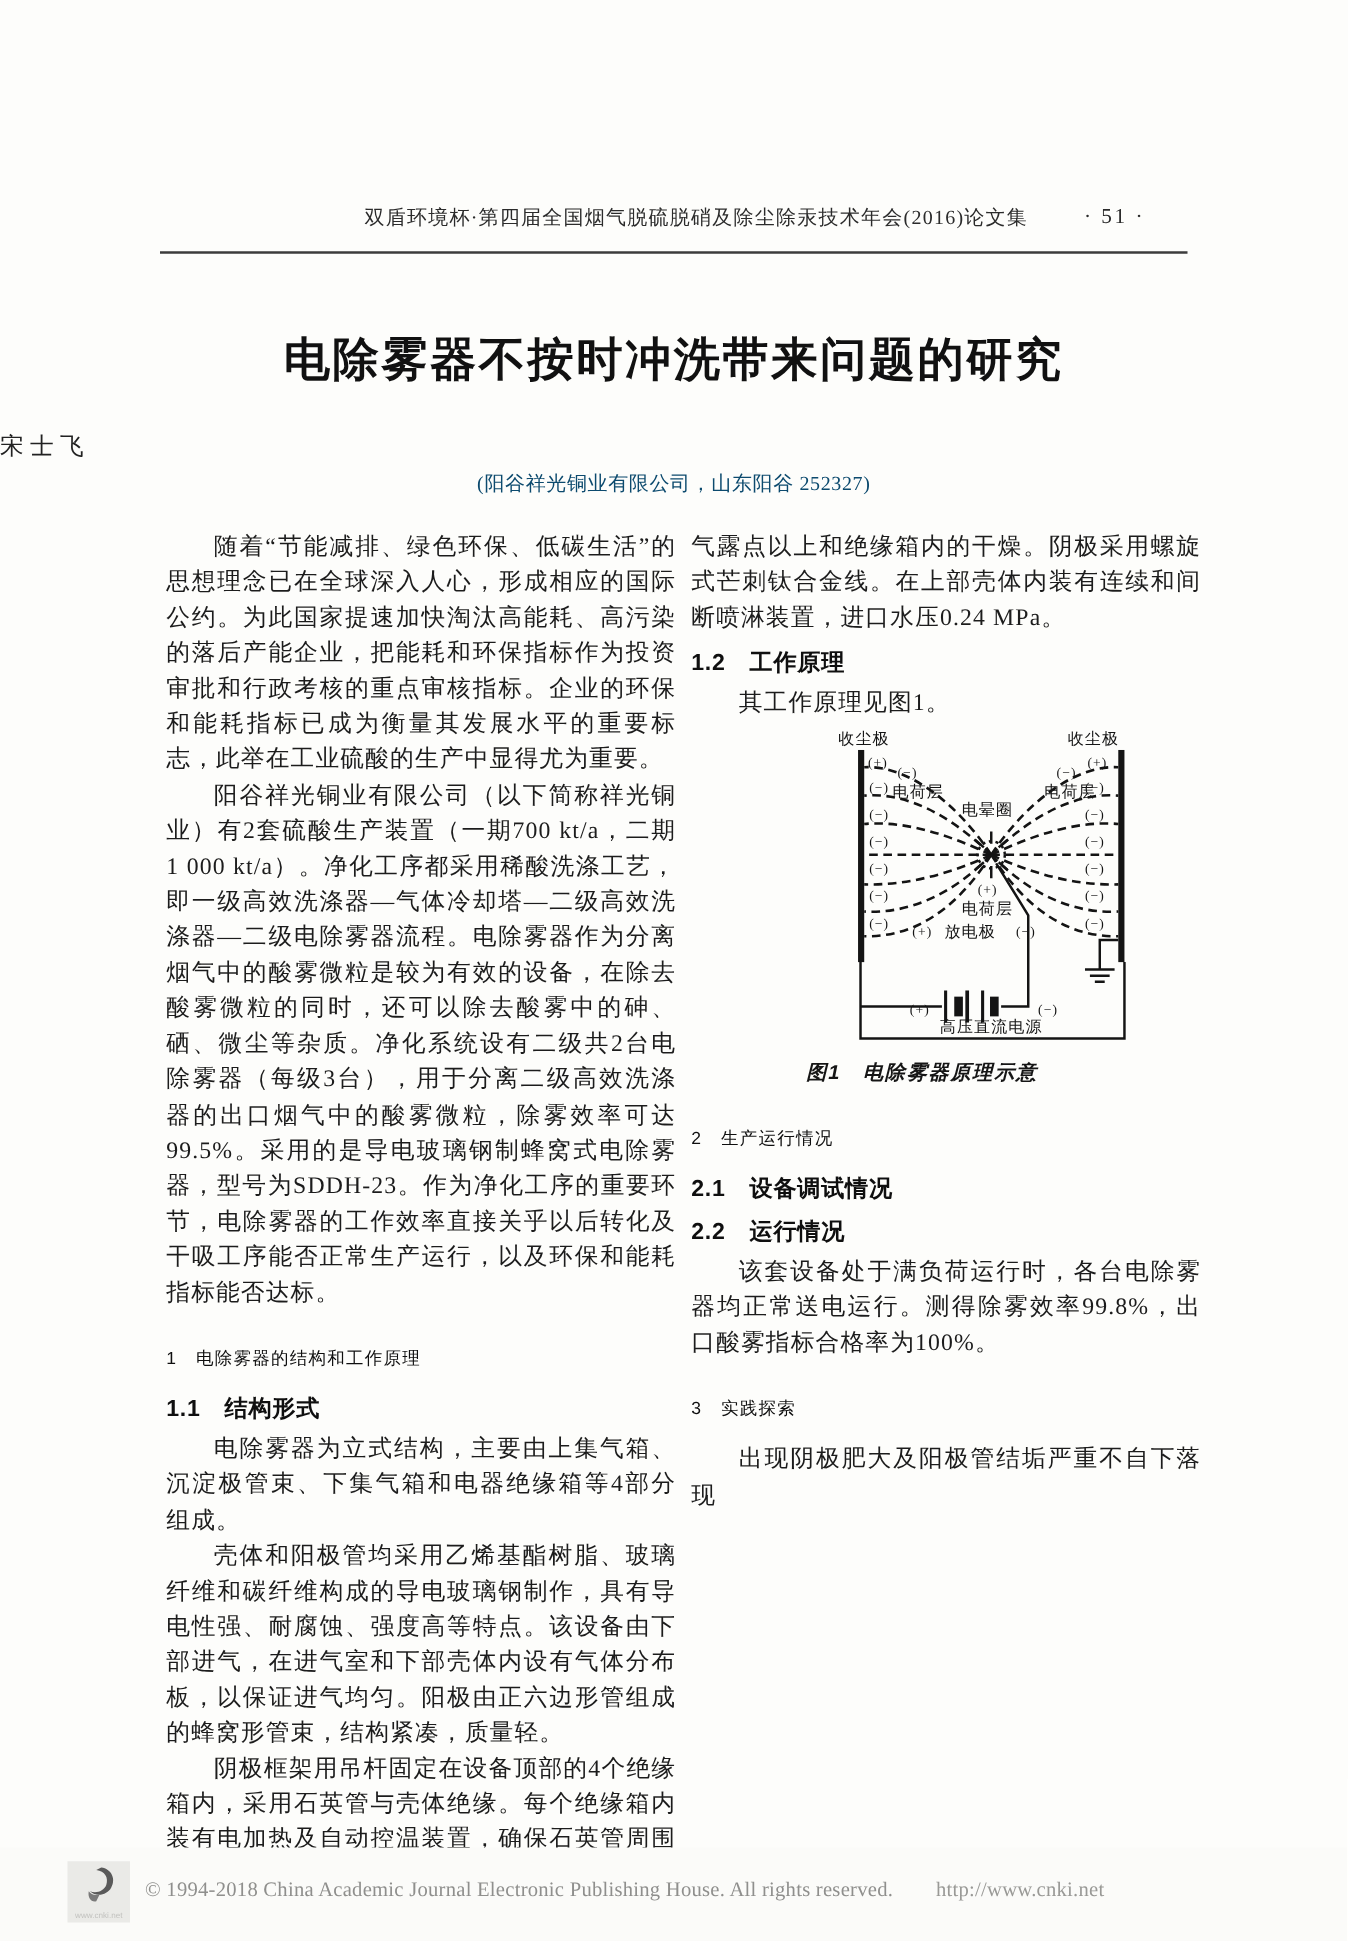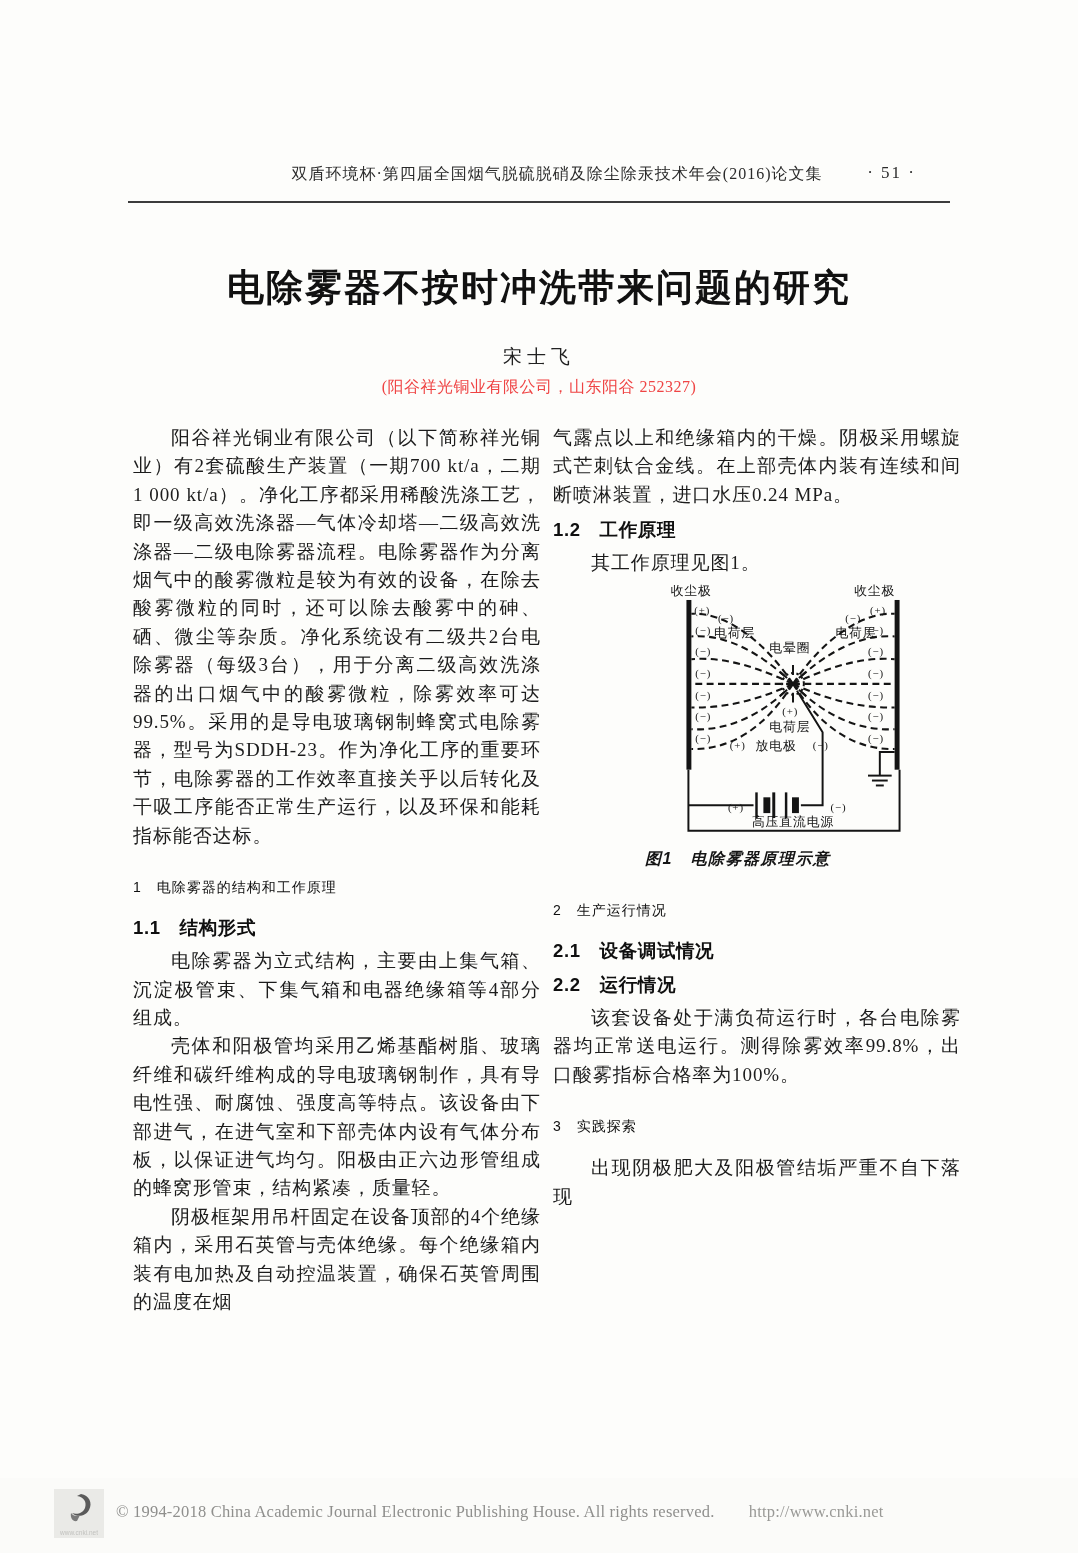--- a/index.html
+++ b/index.html
@@ -18,26 +18,26 @@
   .hdr-rule{
     position:absolute;top:201px;left:128px;width:822px;height:2px;background:#3c3c3c;
   }
   
   .art-title{
     position:absolute;top:263px;left:0;right:0;margin:0;text-align:center;
     font-family:"Liberation Sans","DejaVu Sans",sans-serif;font-weight:700;
     font-size:37px;letter-spacing:2px;color:#111;
   }
   .art-author{
-    position:absolute;top:344px;left:0;right:0;text-align:center;
+    position:absolute;top:344px;left:0;right:0;text-align:left;
     font-size:19px;letter-spacing:5px;color:#222;
   }
   .art-affil{
     position:absolute;top:377px;left:0;right:0;text-align:center;
-    font-size:16px;letter-spacing:.5px;color:#ef4444;
+    font-size:16px;letter-spacing:.5px;color:#0c4a6e;
   }
   
   .col{
     position:absolute;top:424px;width:408px;
     font-size:19px;line-height:28.4px;letter-spacing:.9px;
     text-align:justify;text-justify:inter-ideograph;color:#1c1c1c;
   }
   .col-left{left:133px;}
   .col-right{left:553px;}
   .col p{margin:0;}
@@ -83,20 +83,21 @@
 
   <div class="hdr-title">双盾环境杯·第四届全国烟气脱硫脱硝及除尘除汞技术年会(2016)论文集</div>
   <div class="hdr-page">· 51 ·</div>
   <div class="hdr-rule"></div>
 
   <h1 class="art-title">电除雾器不按时冲洗带来问题的研究</h1>
   <div class="art-author">宋士飞</div>
   <div class="art-affil">(阳谷祥光铜业有限公司，山东阳谷 252327)</div>
 
   <div class="col col-left">
+    <p class="indent">随着“节能减排、绿色环保、低碳生活”的思想理念已在全球深入人心，形成相应的国际公约。为此国家提速加快淘汰高能耗、高污染的落后产能企业，把能耗和环保指标作为投资审批和行政考核的重点审核指标。企业的环保和能耗指标已成为衡量其发展水平的重要标志，此举在工业硫酸的生产中显得尤为重要。</p>
     <p class="indent">阳谷祥光铜业有限公司（以下简称祥光铜业）有2套硫酸生产装置（一期700 kt/a，二期1 000 kt/a）。净化工序都采用稀酸洗涤工艺，即一级高效洗涤器—气体冷却塔—二级高效洗涤器—二级电除雾器流程。电除雾器作为分离烟气中的酸雾微粒是较为有效的设备，在除去酸雾微粒的同时，还可以除去酸雾中的砷、硒、微尘等杂质。净化系统设有二级共2台电除雾器（每级3台），用于分离二级高效洗涤器的出口烟气中的酸雾微粒，除雾效率可达99.5%。采用的是导电玻璃钢制蜂窝式电除雾器，型号为SDDH-23。作为净化工序的重要环节，电除雾器的工作效率直接关乎以后转化及干吸工序能否正常生产运行，以及环保和能耗指标能否达标。</p>
     <h2 class="sec">1　电除雾器的结构和工作原理</h2>
     <h3 class="sub">1.1　结构形式</h3>
     <p class="indent">电除雾器为立式结构，主要由上集气箱、沉淀极管束、下集气箱和电器绝缘箱等4部分组成。</p>
     <p class="indent">壳体和阳极管均采用乙烯基酯树脂、玻璃纤维和碳纤维构成的导电玻璃钢制作，具有导电性强、耐腐蚀、强度高等特点。该设备由下部进气，在进气室和下部壳体内设有气体分布板，以保证进气均匀。阳极由正六边形管组成的蜂窝形管束，结构紧凑，质量轻。</p>
     <p class="indent">阴极框架用吊杆固定在设备顶部的4个绝缘箱内，采用石英管与壳体绝缘。每个绝缘箱内装有电加热及自动控温装置，确保石英管周围的温度在烟</p>
   </div>
 
   <div class="col col-right">
     <p>气露点以上和绝缘箱内的干燥。阴极采用螺旋式芒刺钛合金线。在上部壳体内装有连续和间断喷淋装置，进口水压0.24 MPa。</p>

